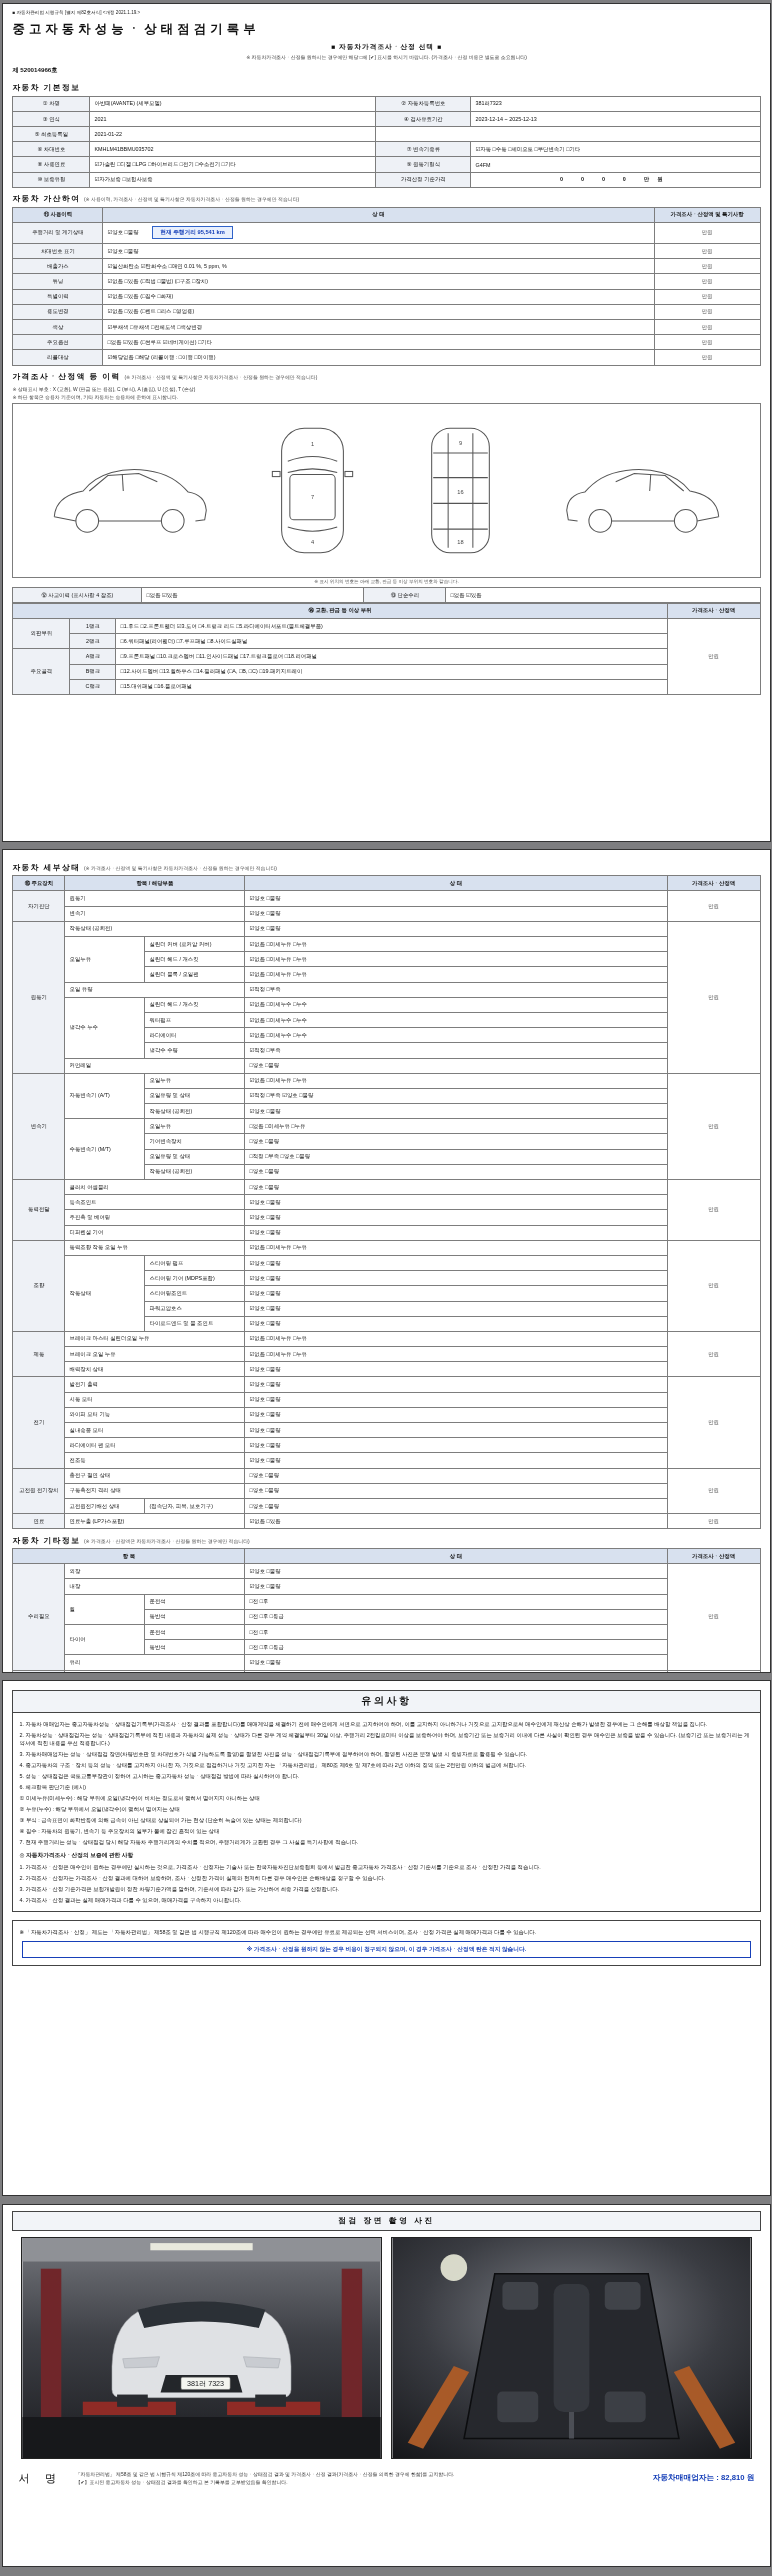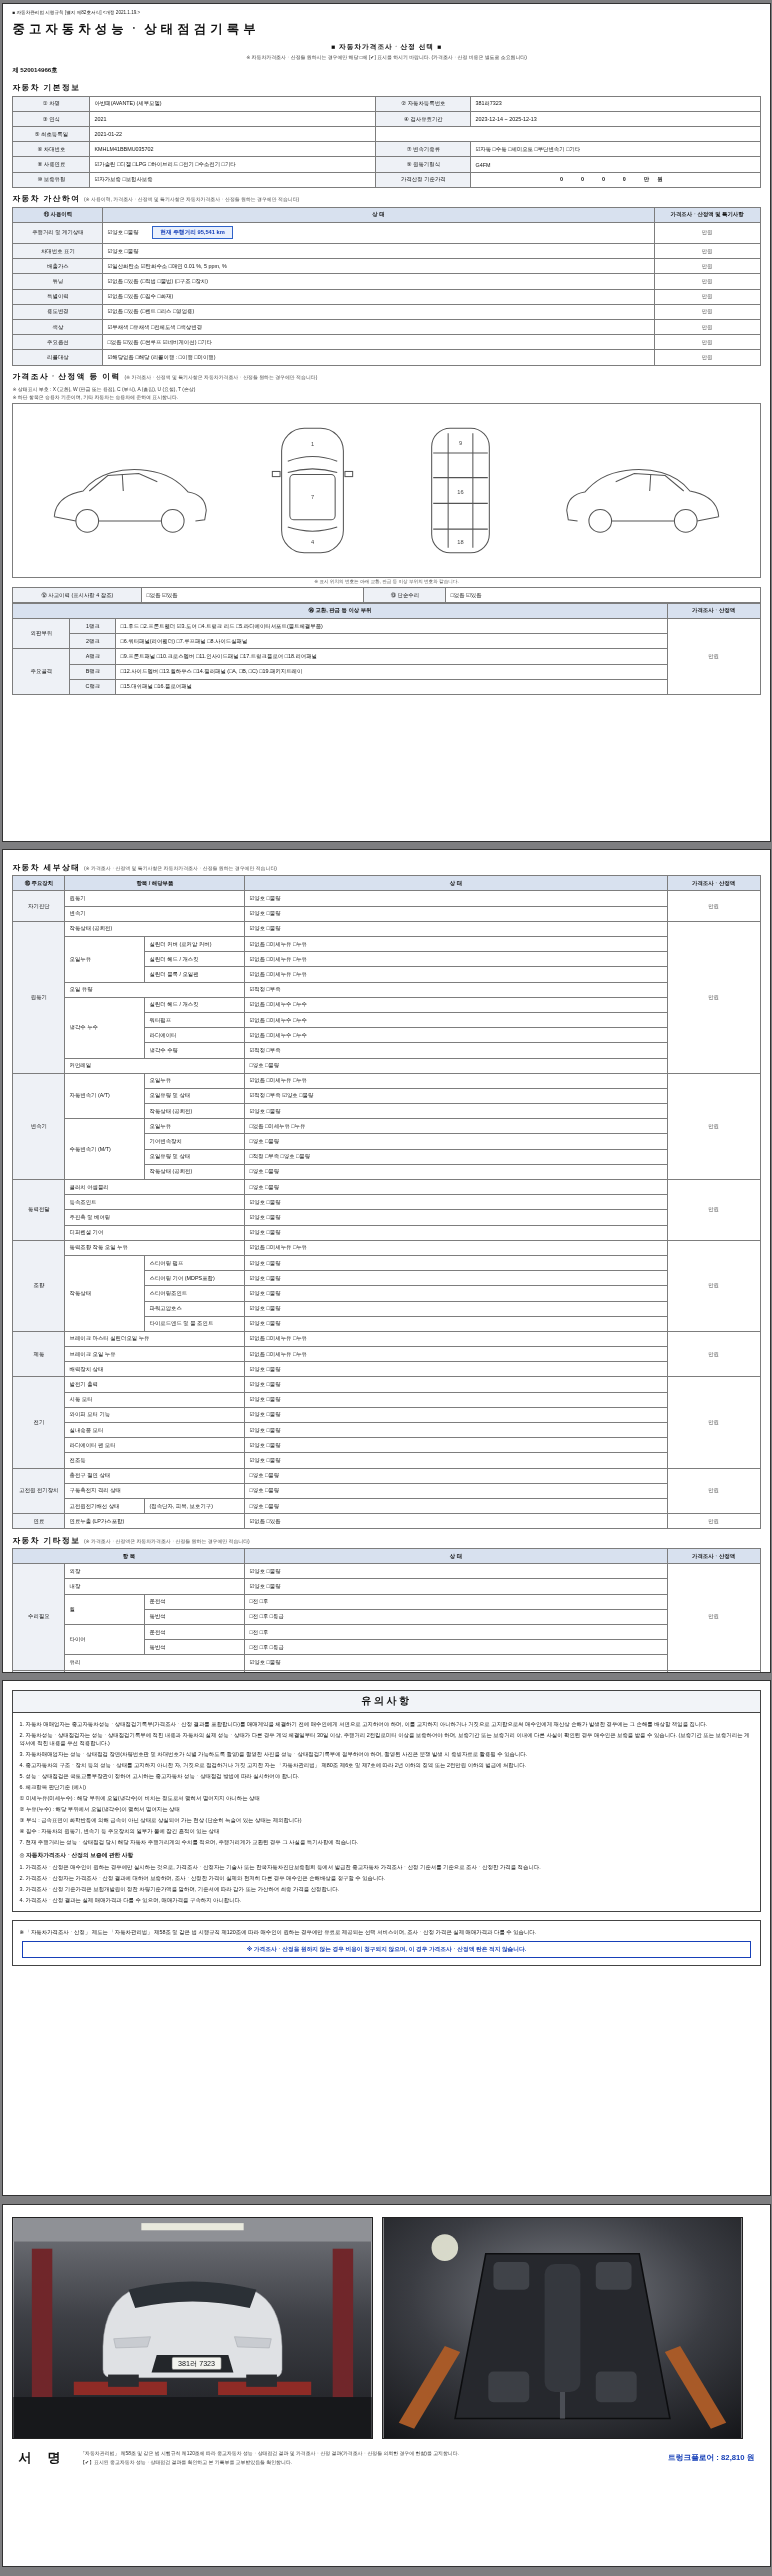--- a/index.html
+++ b/index.html
@@ -43,25 +43,25 @@
 
   .notice-box, .note-box { border:0.5px solid #444; margin-top:2.1px; }
   .note-box { margin-top:8.2px; }
   .nb-title { text-align:center; font-weight:bold; font-size:10px; letter-spacing:2.6px; border-bottom:0.5px solid #444; padding:3.6px; background:#f2f4f8; }
   .nb-body { padding:4.1px 6.2px; }
   .nb-body p { font-size:5.4px; line-height:1.55; margin:2.6px 0; }
   .sub-head { font-weight:bold; font-size:5.7px; margin-top:6.2px; }
   .nb-highlight { color:#1740b8; font-weight:bold; border:0.8px solid #1740b8; padding:3.6px 5.2px; margin:5.2px 2.1px 2.1px; font-size:5.7px; text-align:center; }
 
   .photo-title-box { border:0.5px solid #444; text-align:center; font-weight:bold; font-size:7.7px; letter-spacing:2.6px; padding:4.1px; background:#f2f4f8; }
-  .photos { display:flex; gap:8.2px; justify-content:flex-start; margin-top:6.2px; }
+  .photos { display:flex; gap:8.2px; justify-content:center; margin-top:6.2px; }
   .photo { border:0.5px solid #222; display:block; }
 
   .footer-row { display:flex; align-items:center; justify-content:space-between; margin-top:10.3px; padding:0 6.2px; }
-  .sign-label { font-size:13px; font-weight:bold; letter-spacing:6.2px; white-space:nowrap; }
+  .sign-label { font-size:11px; font-weight:normal; letter-spacing:6.2px; white-space:nowrap; }
   .footer-lines { flex:1; margin:0 13.4px; }
   .footer-lines p { font-size:4.9px; color:#333; line-height:1.5; margin:1px 0; }
   .insurance { color:#1740b8; font-weight:bold; font-size:7.7px; white-space:nowrap; }
 </style>
 </head>
 <body>
 
 <div class="page">
 
   <section class="panel" id="panel1">
@@ -607,20 +607,21 @@
       <div class="nb-body">
         <div id="opinion-box-lines">
             <p>※ 「자동차가격조사ㆍ산정」 제도는 「자동차관리법」 제58조 및 같은 법 시행규칙 제120조에 따라 매수인이 원하는 경우에만 유료로 제공되는 선택 서비스이며, 조사ㆍ산정 가격은 실제 매매가격과 다를 수 있습니다.</p>
           </div>
         <div class="nb-highlight">※ 가격조사ㆍ산정을 원하지 않는 경우 비용이 청구되지 않으며, 이 경우 가격조사ㆍ산정액 란은 적지 않습니다.</div>
       </div>
     </div>
   </section>
 
   <section class="panel" id="panel4">
+    <div class="photo-title-box">점검 장면 촬영 사진</div>
 
     <div class="photos">
       <svg class="photo" width="361" height="222" viewBox="0 0 700 430">
         <defs>
           <linearGradient id="g1" x1="0" y1="0" x2="0" y2="1">
             <stop offset="0" stop-color="#74767c"></stop>
             <stop offset="0.45" stop-color="#3e4046"></stop>
             <stop offset="1" stop-color="#1b1c20"></stop>
           </linearGradient>
         </defs>
@@ -665,20 +666,20 @@
       </svg>
     </div>
 
     <div class="footer-row">
       <div class="sign-label">서     명</div>
       <div class="footer-lines" id="footer-lines">
           <p>「자동차관리법」 제58조 및 같은 법 시행규칙 제120조에 따라 중고자동차 성능ㆍ상태점검 결과 및 가격조사ㆍ산정 결과(가격조사ㆍ산정을 의뢰한 경우에 한함)를 고지합니다.</p>
           <p>【✔】표시된 중고자동차 성능ㆍ상태점검 결과를 확인하고 본 기록부를 교부받았음을 확인합니다.</p>
         </div>
       <div class="insurance">
-        <span>트렁크플로어 :</span>
+        <span>자동차매매업자는 :</span>
         <span>82,810 원</span>
       </div>
     </div>
   </section>
 
 </div>
 
 
 </body></html>

